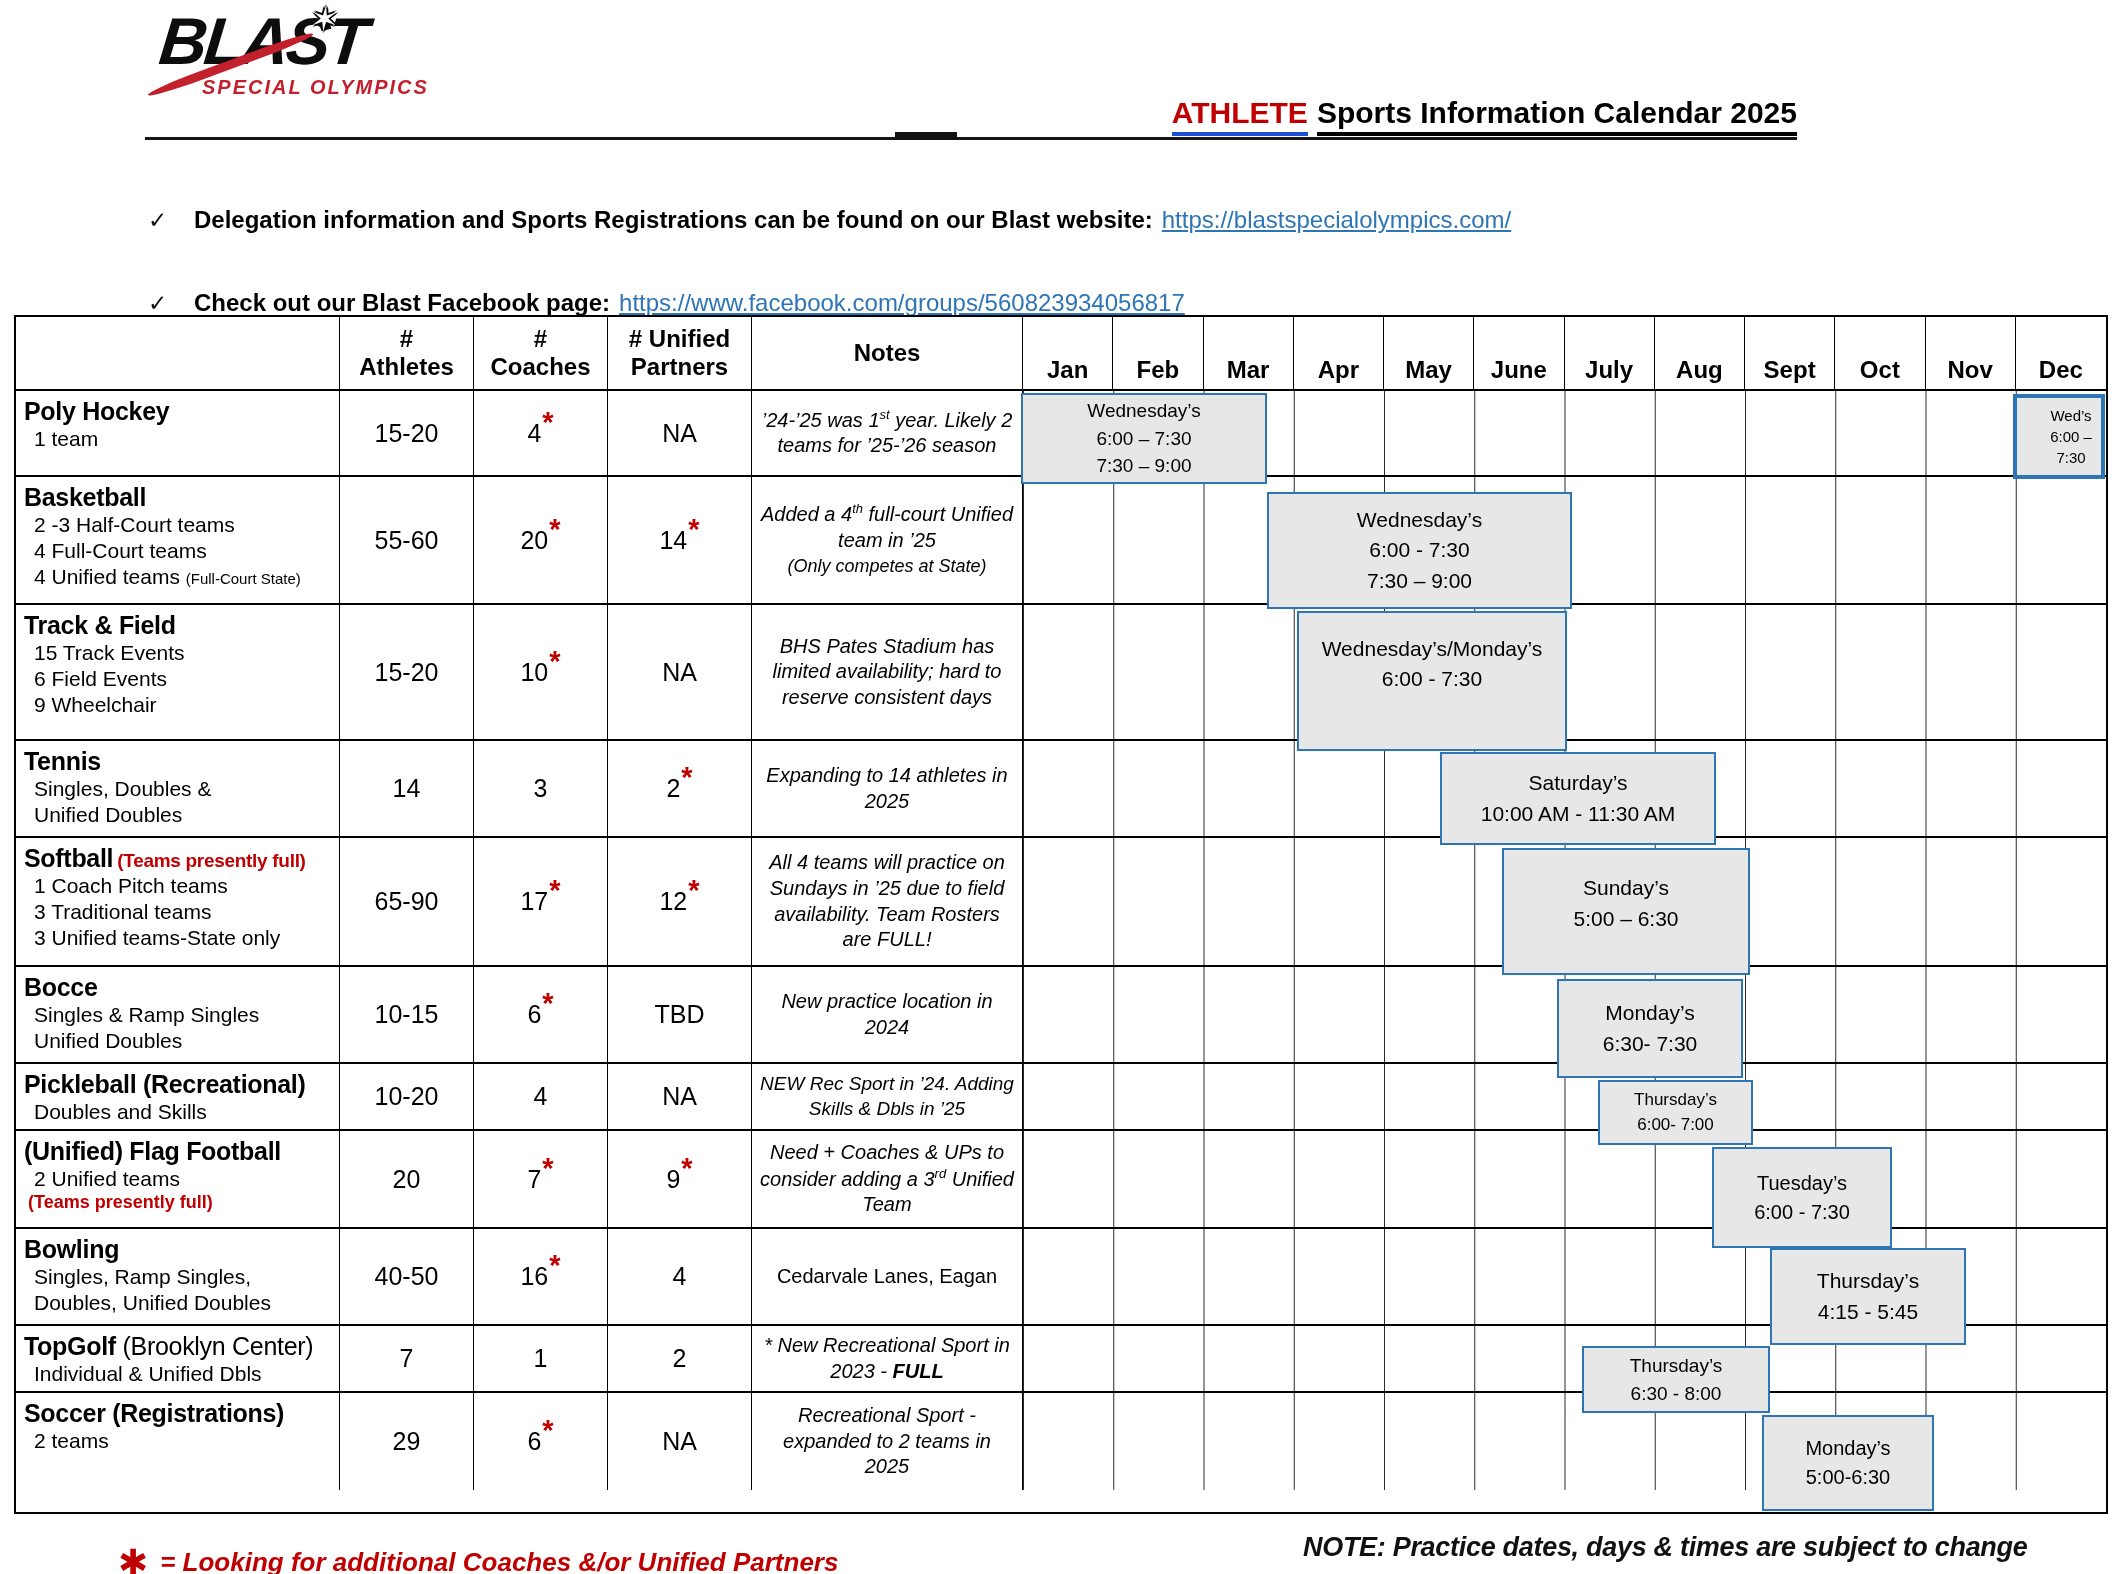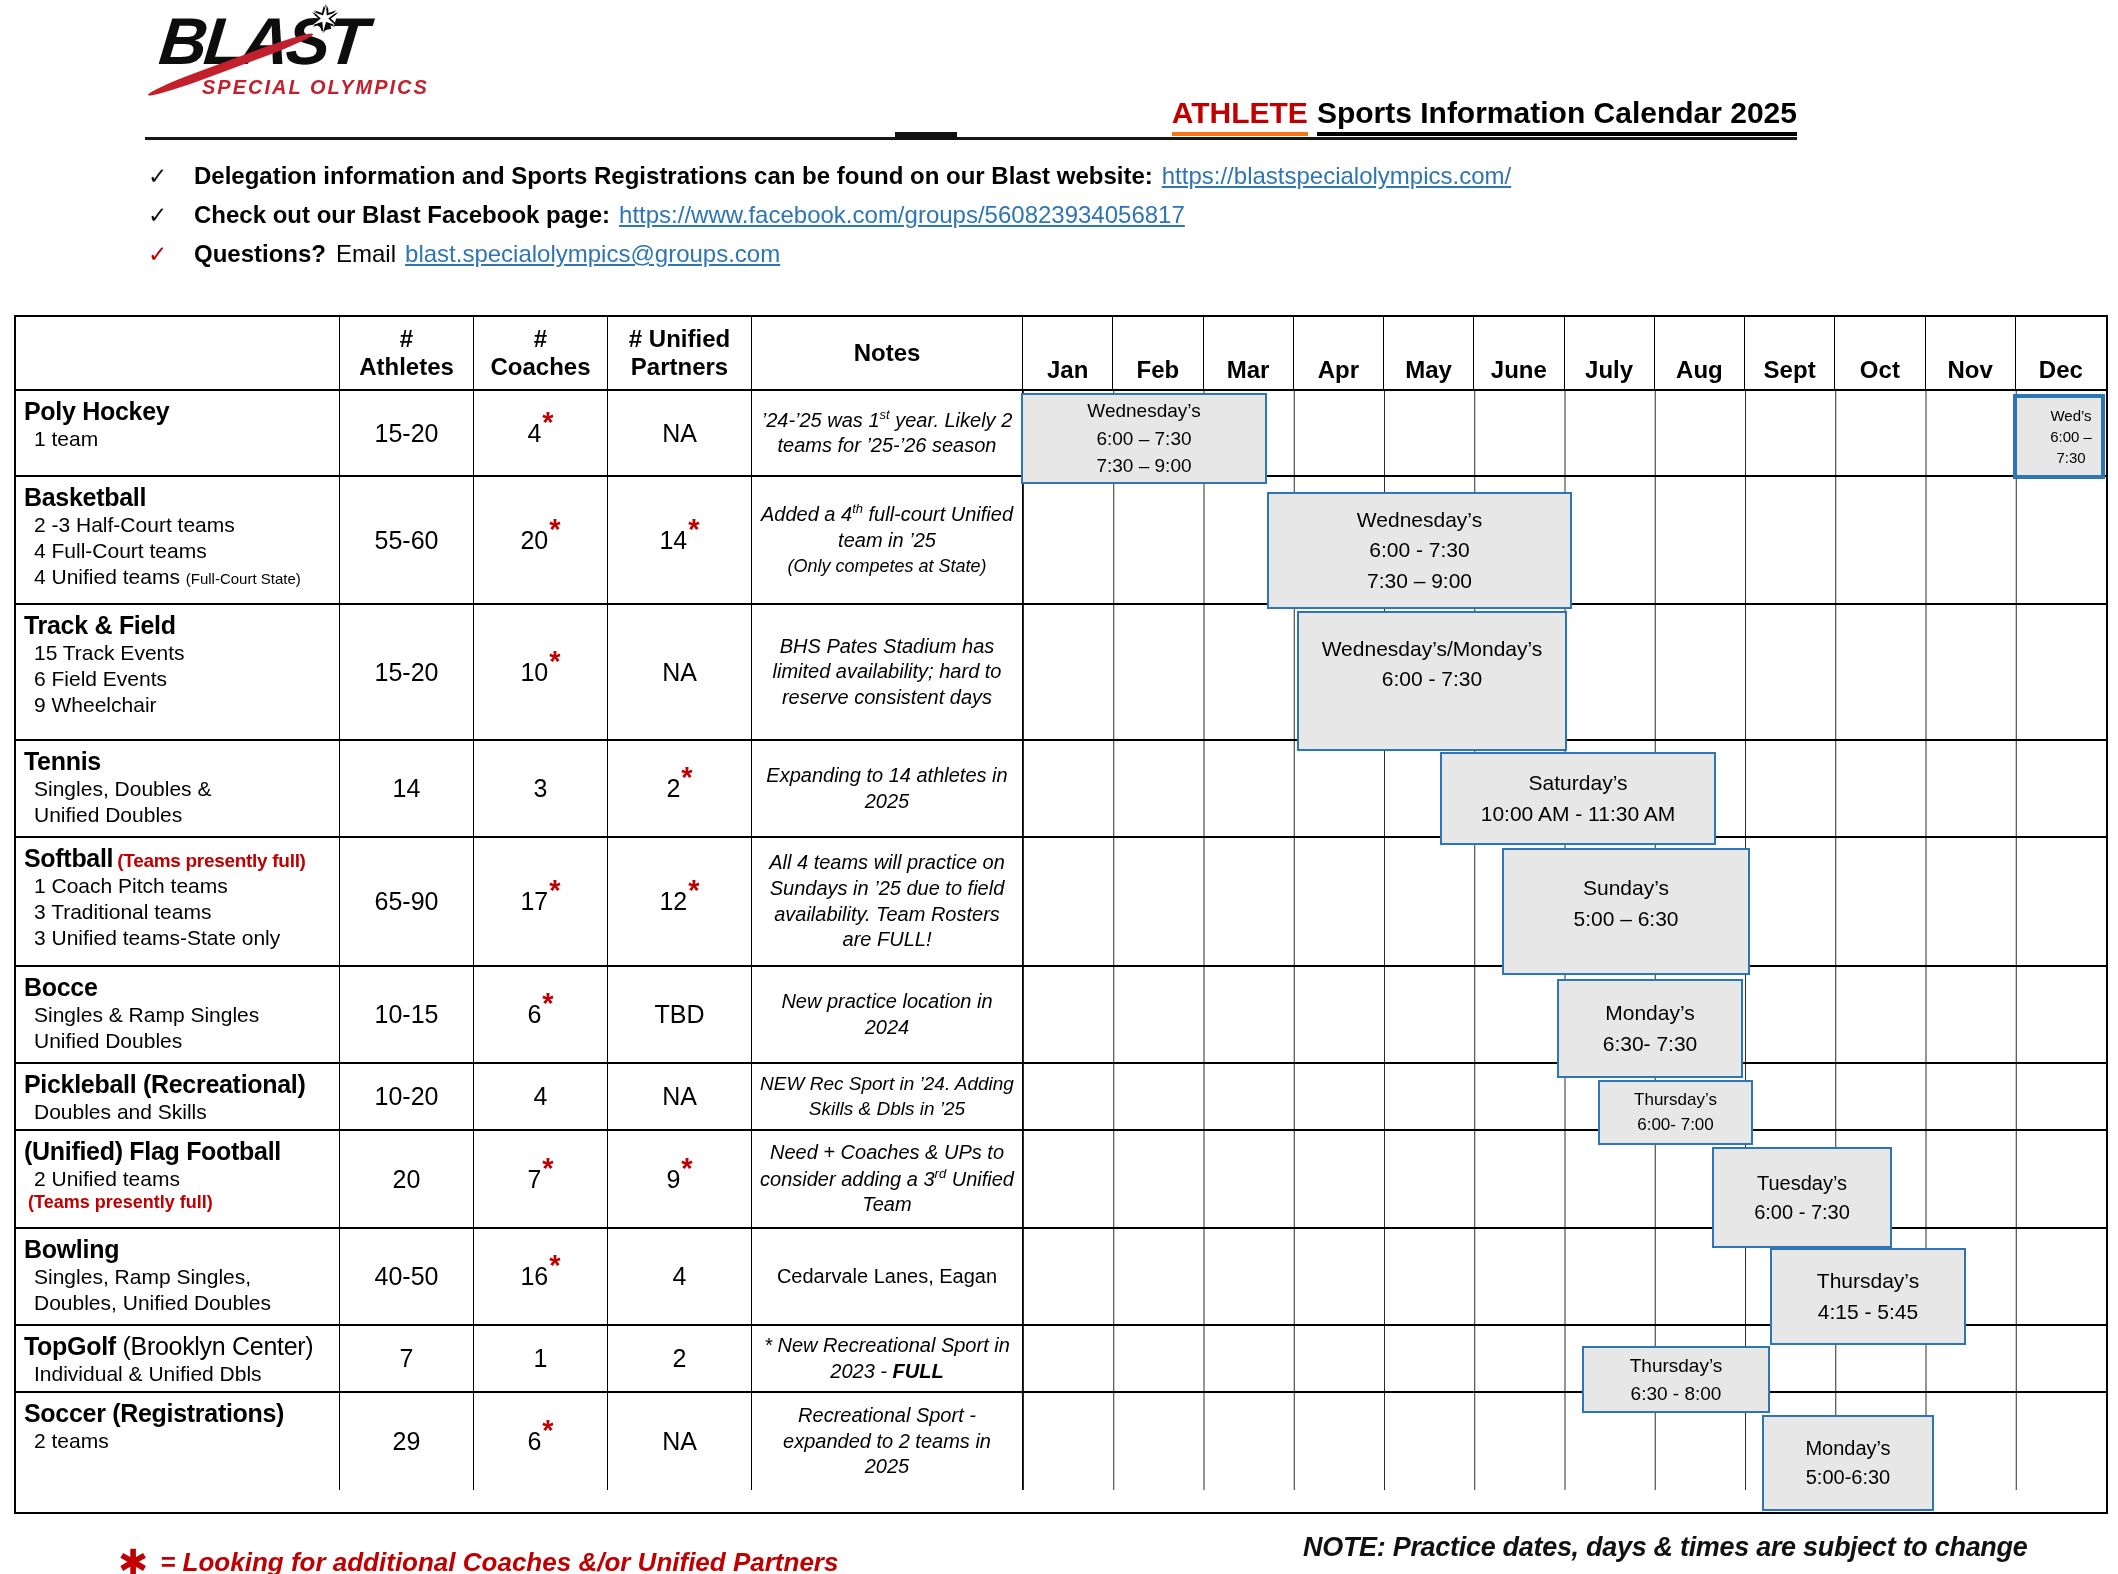--- a/index.html
+++ b/index.html
@@ -14,31 +14,31 @@
           border-radius:60%/100%;transform:rotate(-21deg);}
   .logo-star{position:absolute;left:148px;top:-6px;font-size:34px;font-style:normal;color:#fff;
              text-shadow:-2px 0 #000,2px 0 #000,0 -2px #000,0 2px #000,-1px -1px #000,1px 1px #000;}
   .logo-sub{margin-top:2px;padding-left:42px;font-size:20px;font-weight:bold;font-style:italic;
             letter-spacing:2px;color:#c3202e;}
 
   
   .hline{position:absolute;left:145px;top:137px;width:1652px;height:3px;background:#161616;}
   .hmark{position:absolute;left:895px;top:132px;width:62px;height:8px;background:#111;}
   .doc-title{position:absolute;right:321px;top:96px;font-size:30px;font-weight:bold;white-space:nowrap;}
-  .doc-title .hl{color:#c00000;border-bottom:4px solid #f97316;padding-bottom:3px;}
+  .doc-title .hl{color:#c00000;border-bottom:4px solid #1d4ed8;padding-bottom:3px;}
   .doc-title .rest{color:#000;border-bottom:4px solid #000;padding-bottom:3px;margin-left:9px;}
 
   
   .bullets{position:absolute;left:148px;top:162px;}
   .bullet{display:flex;align-items:baseline;margin-bottom:11px;font-size:24px;}
   .bullet .chk{font-weight:bold;font-size:23px;width:46px;color:#111;}
   .bullet.red .chk{color:#c00000;}
   .bullet .lead{font-weight:bold;color:#000;}
   .bullet .mid{font-weight:normal;margin-left:10px;}
-  .bullet a{color:#2e75b6;text-decoration:underline;font-weight:normal;margin-left:9px;}
+  .bullet a{color:#2e75b6;text-decoration:underline;font-weight:normal;margin-left:9px;margin-top:44px;}
 
   
   .cal{position:absolute;left:14px;top:315px;width:2094px;height:1199px;
        border:2px solid #000;box-sizing:border-box;background:#fff;}
   .trow{display:grid;grid-template-columns:324px 134px 134px 144px 271px repeat(12,1fr);
         box-sizing:border-box;border-top:2px solid #000;}
   .trow.first{border-top:none;}
   .cell{border-right:1px solid #000;box-sizing:border-box;overflow:hidden;position:relative;}
   .cell.nor{border-right:none;}
   .h74{height:72px;}.h88{height:86px;}.h130{height:128px;}.h138{height:136px;}

